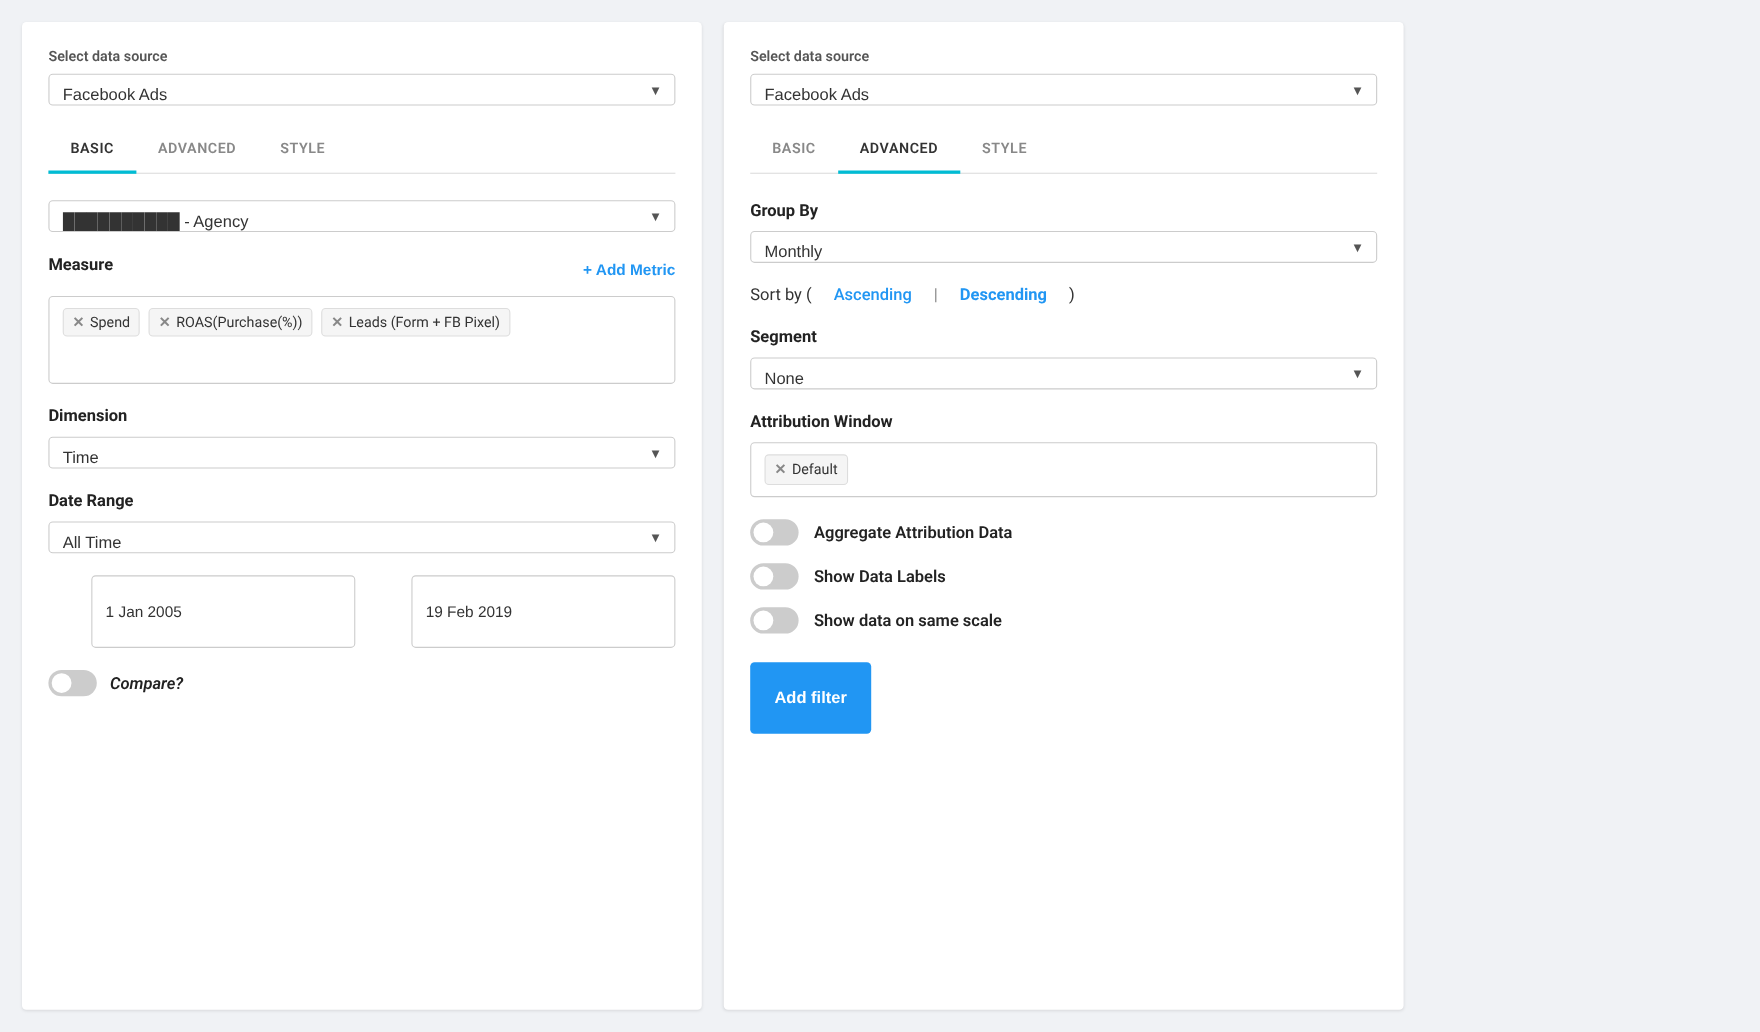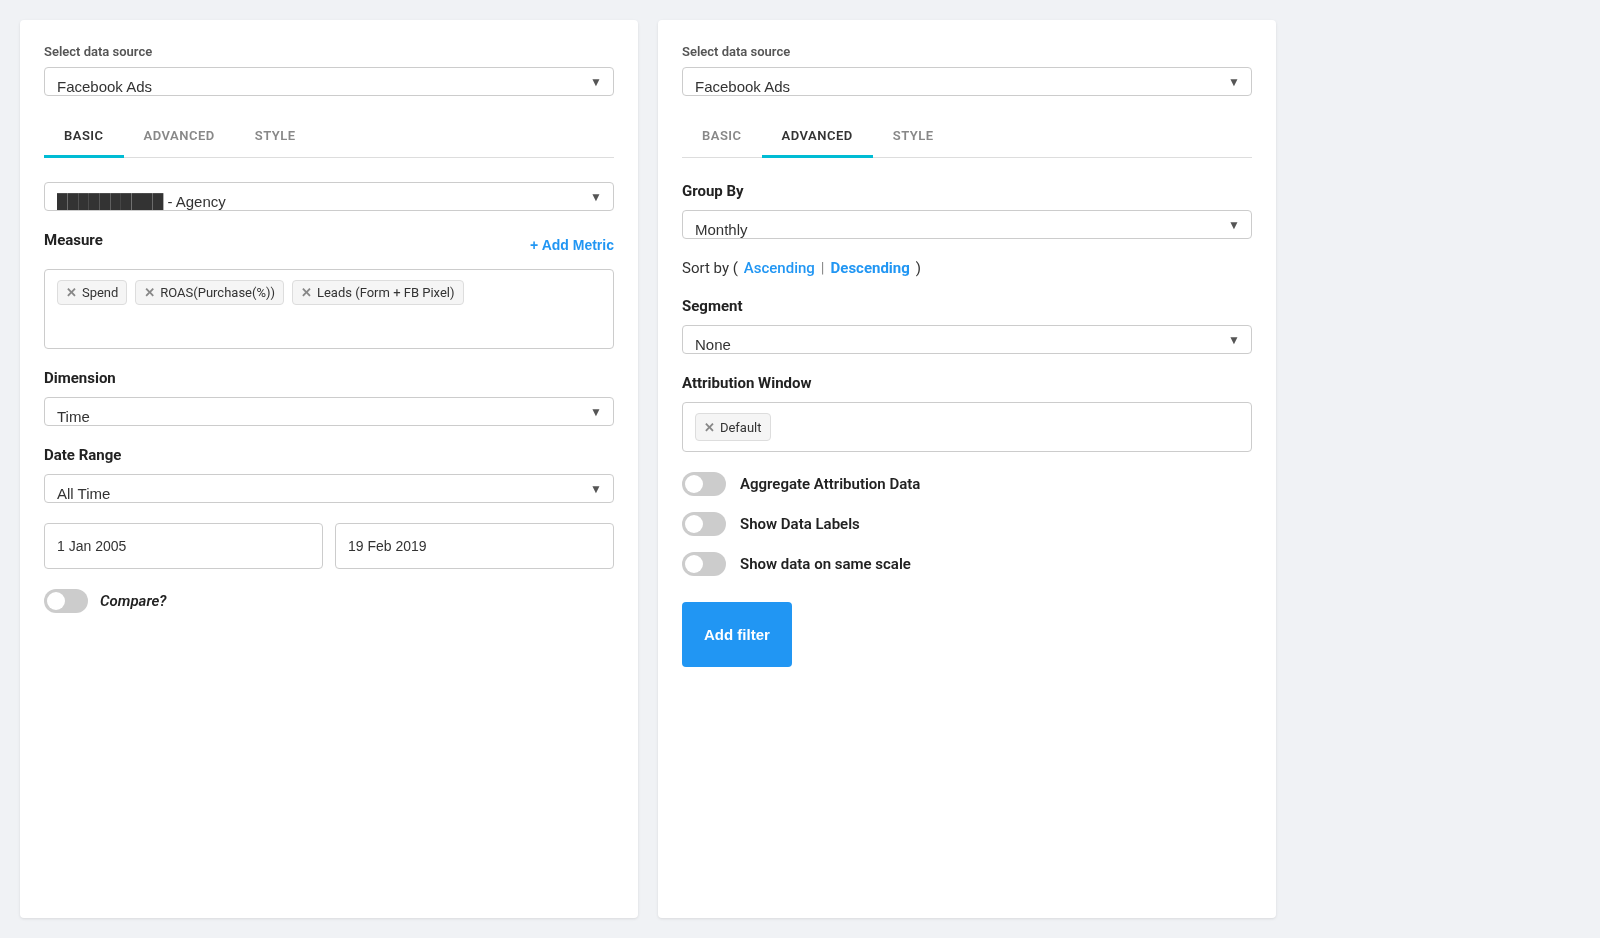--- a/index.html
+++ b/index.html
@@ -124,26 +124,27 @@
       color: #333;
     }
     .tag-remove {
       color: #888;
       font-size: 13px;
       cursor: pointer;
       font-weight: bold;
     }
     .input-field {
       width: 100%;
-      padding: 14px 12px;
+      padding: 24px 12px;
       border: 1px solid #ccc;
       border-radius: 4px;
       font-size: 14px;
       color: #333;
       background: #fff;
+      margin-left: 39px;
     }
     .date-row {
       display: flex;
       gap: 12px;
       margin-top: 10px;
     }
     .date-row .input-field {
       flex: 1;
     }
     .toggle-row {
@@ -175,21 +176,21 @@
     .toggle-label {
       font-size: 15px;
       font-weight: 600;
       color: #222;
     }
     
     .group-by-section { margin-bottom: 20px; }
     .sort-row {
       display: flex;
       align-items: center;
-      gap: 6px;
+      gap: 20px;
       margin-bottom: 20px;
       font-size: 15px;
       color: #333;
     }
     .sort-link {
       color: #2196f3;
       cursor: pointer;
       font-weight: 500;
     }
     .sort-link.active {

